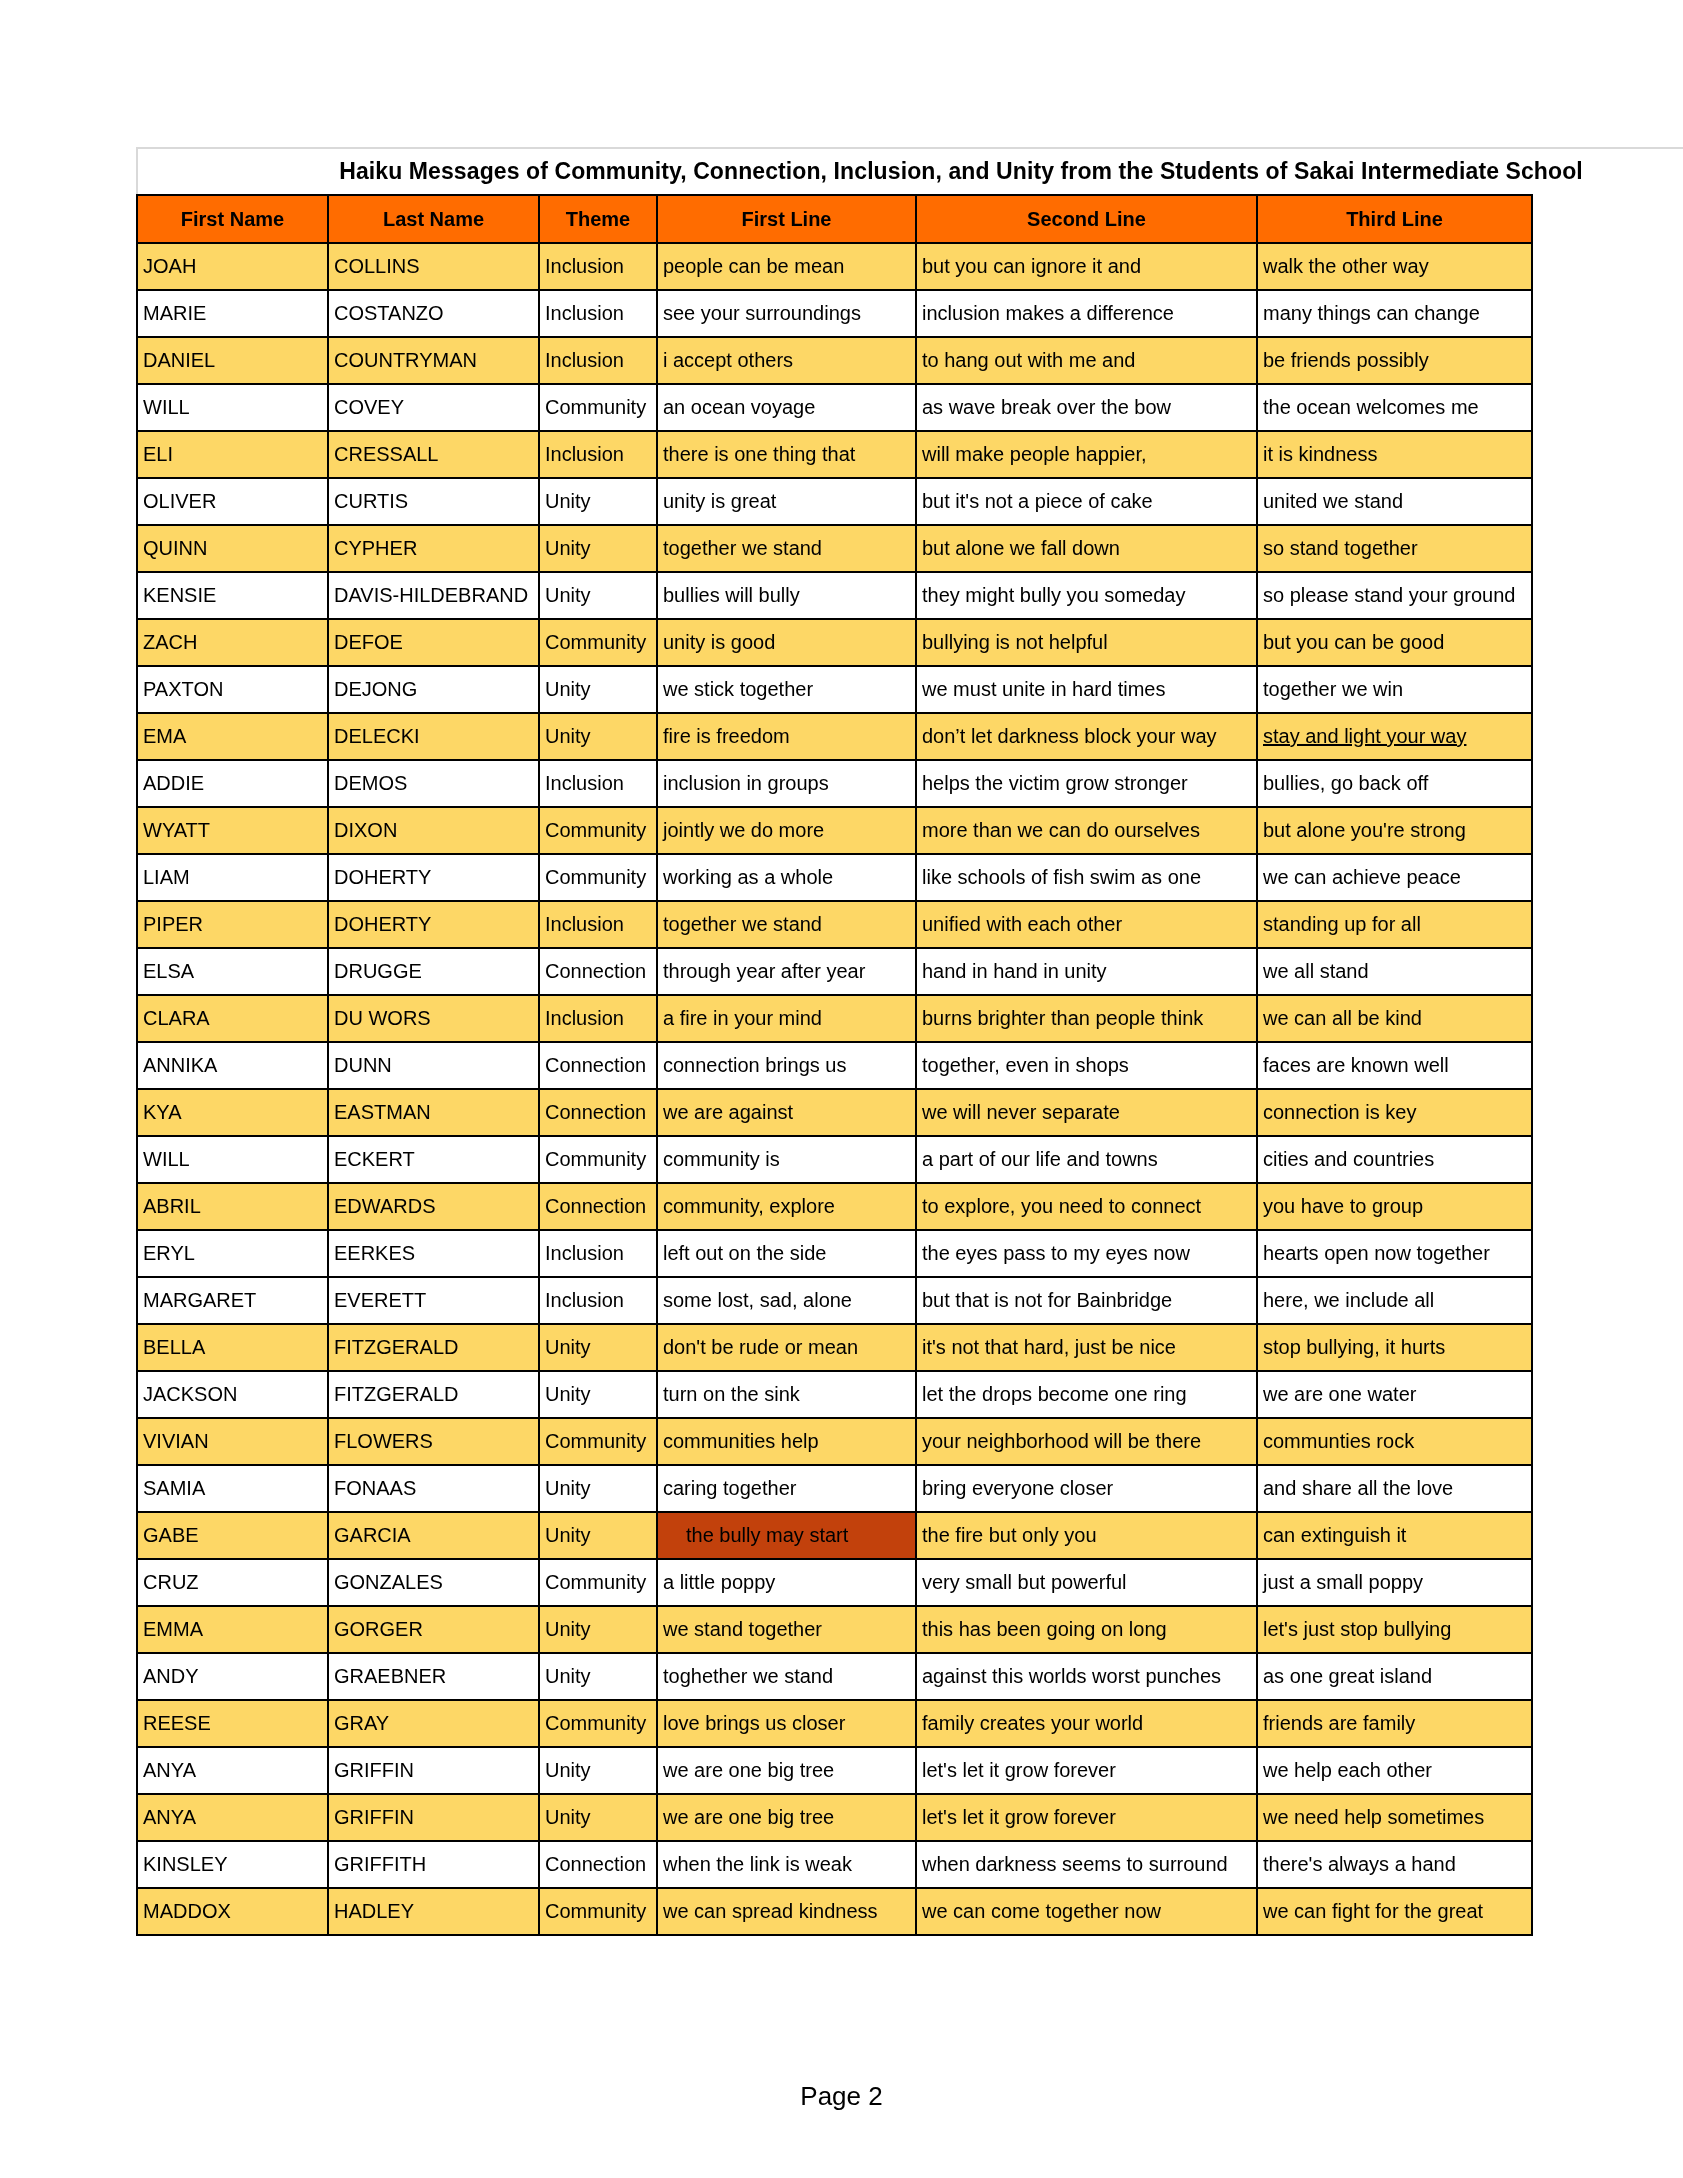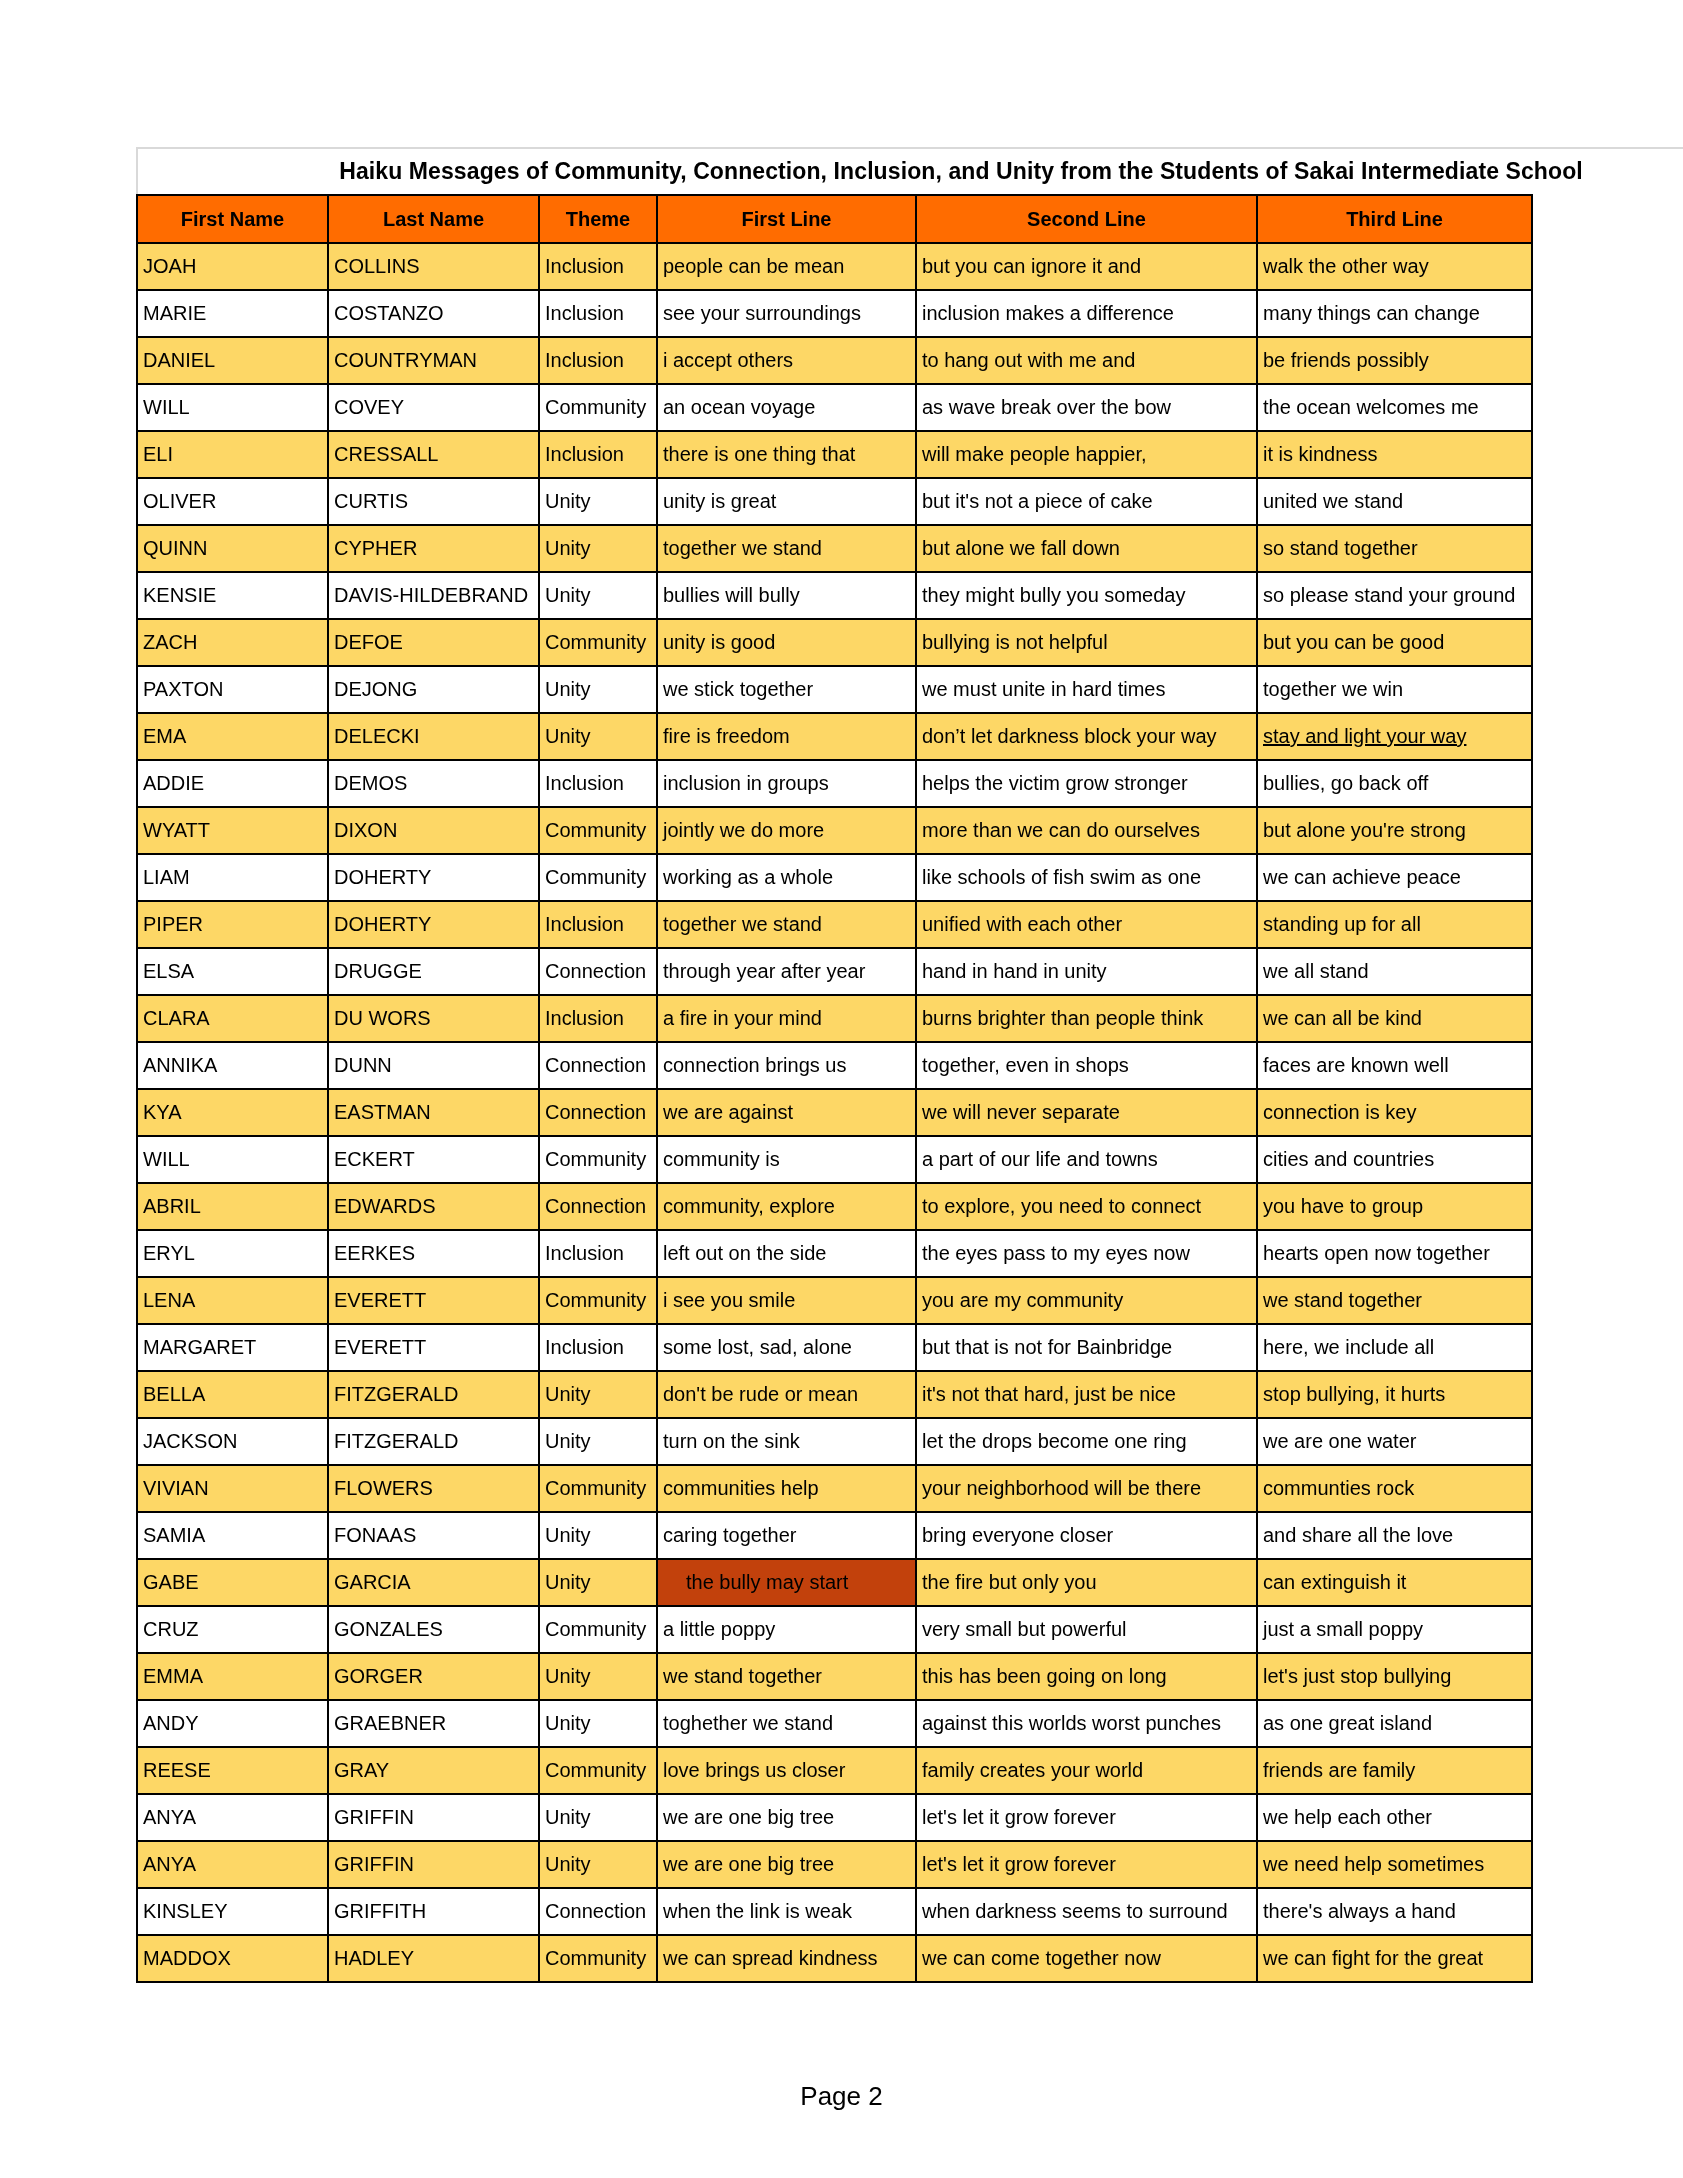--- a/index.html
+++ b/index.html
@@ -214,28 +214,20 @@
           <td style="background: rgb(253, 215, 102);">you have to group</td>
         </tr>
         <tr class="even">
           <td style="background: rgb(255, 255, 255);">ERYL</td>
           <td style="background: rgb(255, 255, 255);">EERKES</td>
           <td style="background: rgb(255, 255, 255);">Inclusion</td>
           <td style="background: rgb(255, 255, 255);">left out on the side</td>
           <td style="background: rgb(255, 255, 255);">the eyes pass to my eyes now</td>
           <td style="background: rgb(255, 255, 255);">hearts open now together</td>
         </tr>
-        <tr class="odd">
-          <td style="background: rgb(253, 215, 102);">LENA</td>
-          <td style="background: rgb(253, 215, 102);">EVERETT</td>
-          <td style="background: rgb(253, 215, 102);">Community</td>
-          <td style="background: rgb(253, 215, 102);">i see you smile</td>
-          <td style="background: rgb(253, 215, 102);">you are my community</td>
-          <td style="background: rgb(253, 215, 102);">we stand together</td>
-        </tr>
         <tr class="even">
           <td style="background: rgb(255, 255, 255);">MARGARET</td>
           <td style="background: rgb(255, 255, 255);">EVERETT</td>
           <td style="background: rgb(255, 255, 255);">Inclusion</td>
           <td style="background: rgb(255, 255, 255);">some lost, sad, alone</td>
           <td style="background: rgb(255, 255, 255);">but that is not for Bainbridge</td>
           <td style="background: rgb(255, 255, 255);">here, we include all</td>
         </tr>
         <tr class="odd">
           <td style="background: rgb(253, 215, 102);">BELLA</td>

